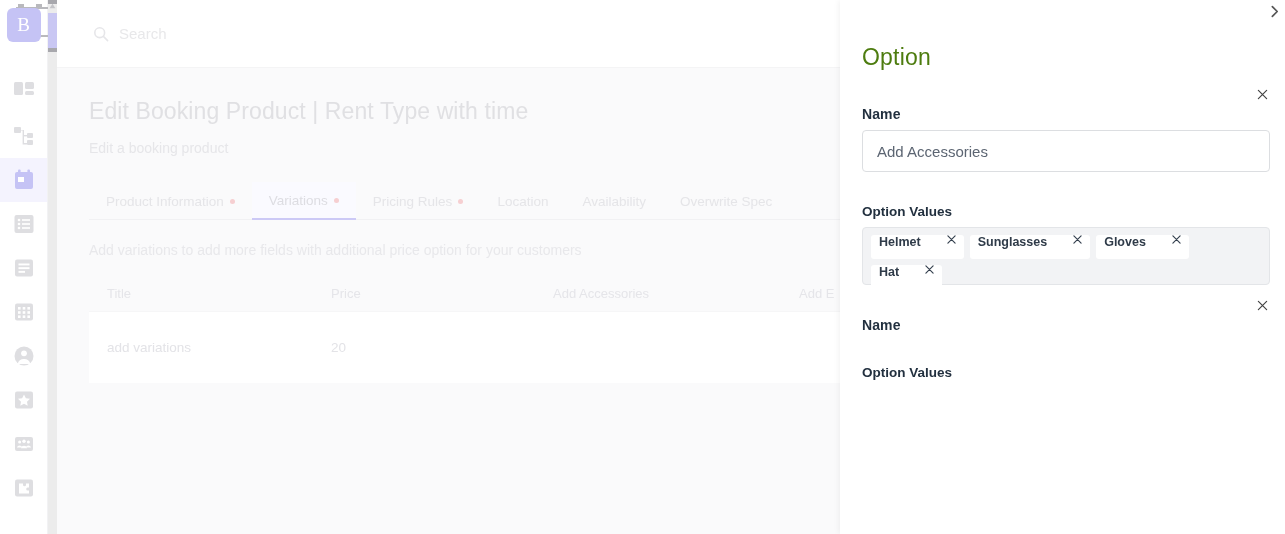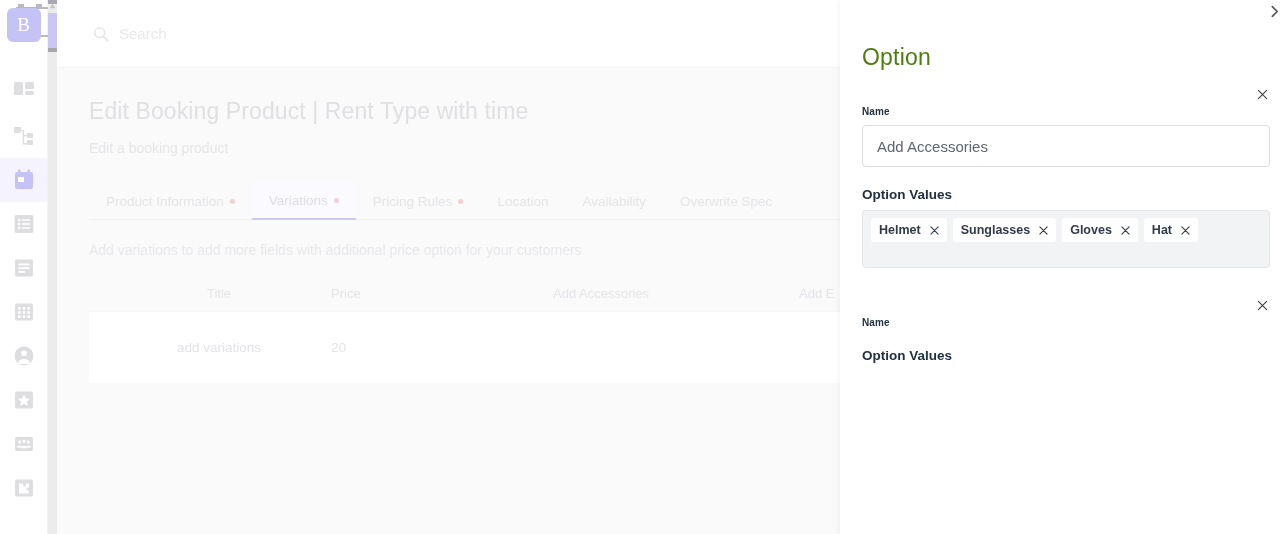--- a/index.html
+++ b/index.html
@@ -83,21 +83,21 @@
   .hint { margin-top: 22px; font-size: 14px; color: #e8e8eb; }
 
   .table { margin-top: 28px; width: 1000px; }
   .thead { display: flex; padding: 0 0 10px 18px; }
   .thead div { font-size: 13px; color: #e5e5e9; }
   .tbody-row {
     display: flex; align-items: center; height: 72px; padding-left: 18px;
     background: #ffffff; border-top: 1px solid #f6f6f7;
   }
   .tbody-row div { font-size: 13.5px; color: #e3e3e7; }
-  .c1 { width: 224px; text-align: center; } .c2 { width: 222px; } .c3 { width: 246px; } .c4 { width: 240px; }
+  .c1 { width: 224px; } .c2 { width: 222px; } .c3 { width: 246px; } .c4 { width: 240px; }
 
   
   .panel {
     position: absolute; right: 0; top: 0; width: 445px; height: 534px;
     background: #ffffff; box-shadow: -1px 0 6px rgba(0,0,0,.06);
     overflow: hidden;
   }
   .panel-collapse {
     position: absolute; right: 2px; top: 2px; width: 18px; height: 18px;
     display: flex; align-items: center; justify-content: center; cursor: pointer;
@@ -111,37 +111,37 @@
   }
 
   .opt-block { position: absolute; left: 22px; width: 408px; }
   .opt-close {
     position: absolute; right: 0; top: -20px; width: 16px; height: 16px;
     display: flex; align-items: center; justify-content: center; cursor: pointer;
   }
   .opt-close svg { width: 11px; height: 11px; }
   .opt-close svg path { stroke: #444; }
 
-  .fld-label { font-size: 10px; color: #22303f; font-weight: bold; letter-spacing: .1px; }
+  .fld-label { font-size: 14px; color: #22303f; font-weight: bold; letter-spacing: .1px; }
   .fld-input {
     margin-top: 8px; height: 42px; width: 408px;
     border: 1px solid #dcdee1; border-radius: 4px; background: #fff;
     display: flex; align-items: center; padding: 0 14px;
     font-size: 15px; color: #5c6572;
   }
-  .vals-label { margin-top: 20px; font-size: 13.5px; color: #22303f; font-weight: bold; }
+  .vals-label { margin-top: 32px; font-size: 13.5px; color: #22303f; font-weight: bold; }
   .chipbox {
     margin-top: 8px; width: 408px; min-height: 56px;
     background: #f2f3f5; border: 1px solid #e3e5e8; border-radius: 4px;
     padding: 7px 8px; display: flex; flex-wrap: wrap; gap: 6px; align-content: flex-start;
   }
   .chipbox.tall { height: 58px; }
   .chip {
     height: 24px; background: #ffffff; border-radius: 3px;
-    display: flex; align-items: center; gap: 9px; padding: 0 8px;
+    display: flex; align-items: flex-start; gap: 26px; padding: 0 8px;
     font-size: 12.5px; color: #2f3b49; font-weight: bold; white-space: nowrap;
   }
   .chip .x { cursor: pointer; display: flex; align-items: center; }
   .chip .x svg { width: 9px; height: 9px; }
   .chip .x svg path { stroke: #35414f; }
 
   .add-btn {
     position: absolute; left: 22px; width: 408px; height: 40px;
     background: #52b96a; border-radius: 4px; border: none;
     color: #ffffff; font-size: 14.5px; font-weight: bold; letter-spacing: 1.2px;

